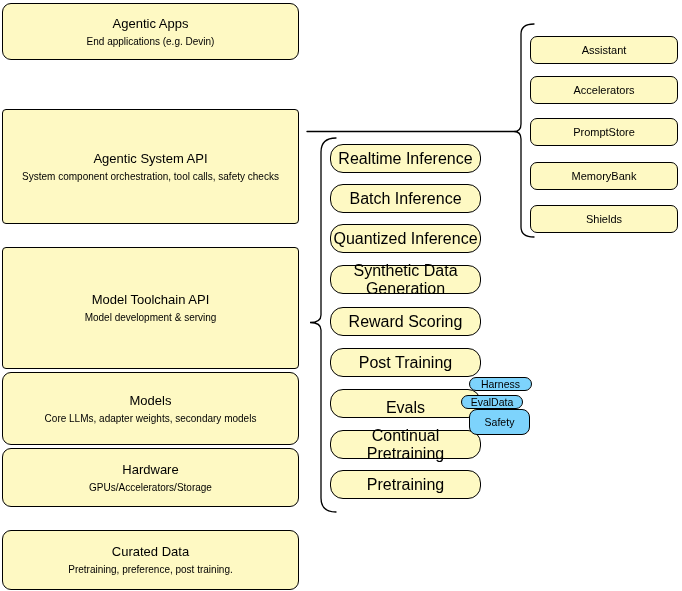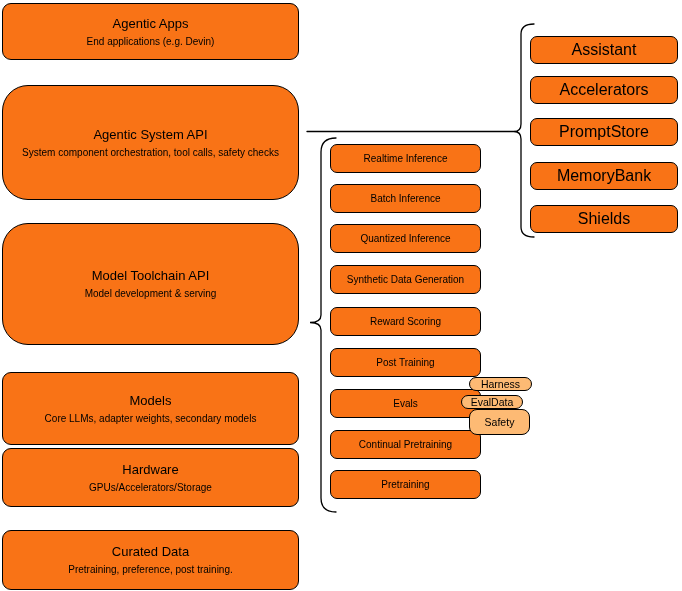--- a/index.html
+++ b/index.html
@@ -10,45 +10,45 @@
   }
   #canvas {
     position: relative;
     width: 682px;
     height: 591px;
     background: #ffffff;
     overflow: hidden;
   }
   .node {
     position: absolute;
-    background: #f97316;
+    background: #fef9c3;
     border: 1.3px solid #000000;
     box-sizing: border-box;
     display: flex;
     flex-direction: column;
     align-items: center;
     justify-content: center;
     text-align: center;
   }
   .left-node { left: 2px; width: 297px; }
   .left-node.small { border-radius: 9px; }
-  .left-node.large { border-radius: 26px; }
+  .left-node.large { border-radius: 4px; margin-top: 24px; }
   .left-node .title { font-size: 13px; line-height: 15px; }
   .left-node .subtitle { font-size: 10px; line-height: 12px; margin-top: 5px; padding: 0 14px; }
   .mid-node {
     left: 330px; width: 151px; height: 29px;
-    border-radius: 7px; font-size: 10px;
+    border-radius: 13px; font-size: 16px;
   }
   .right-node {
     left: 530px; width: 148px; height: 28px;
-    border-radius: 7px; font-size: 16px;
+    border-radius: 7px; font-size: 11px;
   }
   .pill {
     position: absolute;
-    background: #fdba74;
+    background: #7dd3fc;
     border: 1.2px solid #000000;
     border-radius: 8px;
     box-sizing: border-box;
     display: flex;
     align-items: center;
     justify-content: center;
     font-size: 10.5px;
     z-index: 5;
   }
   #overlay {
@@ -111,21 +111,21 @@
   </div>
   <div class="node mid-node" style="top:265px;">
     <span>Synthetic Data Generation</span>
   </div>
   <div class="node mid-node" style="top:307px;">
     <span>Reward Scoring</span>
   </div>
   <div class="node mid-node" style="top:348px;">
     <span>Post Training</span>
   </div>
-  <div class="node mid-node" style="top:389px;">
+  <div class="node mid-node" style="top:389px;justify-content:flex-end;">
     <span>Evals</span>
   </div>
   <div class="node mid-node" style="top:430px;">
     <span>Continual Pretraining</span>
   </div>
   <div class="node mid-node" style="top:470px;">
     <span>Pretraining</span>
   </div>
 
   <div class="pill" style="left:469px;top:377px;width:63px;height:14px;">

